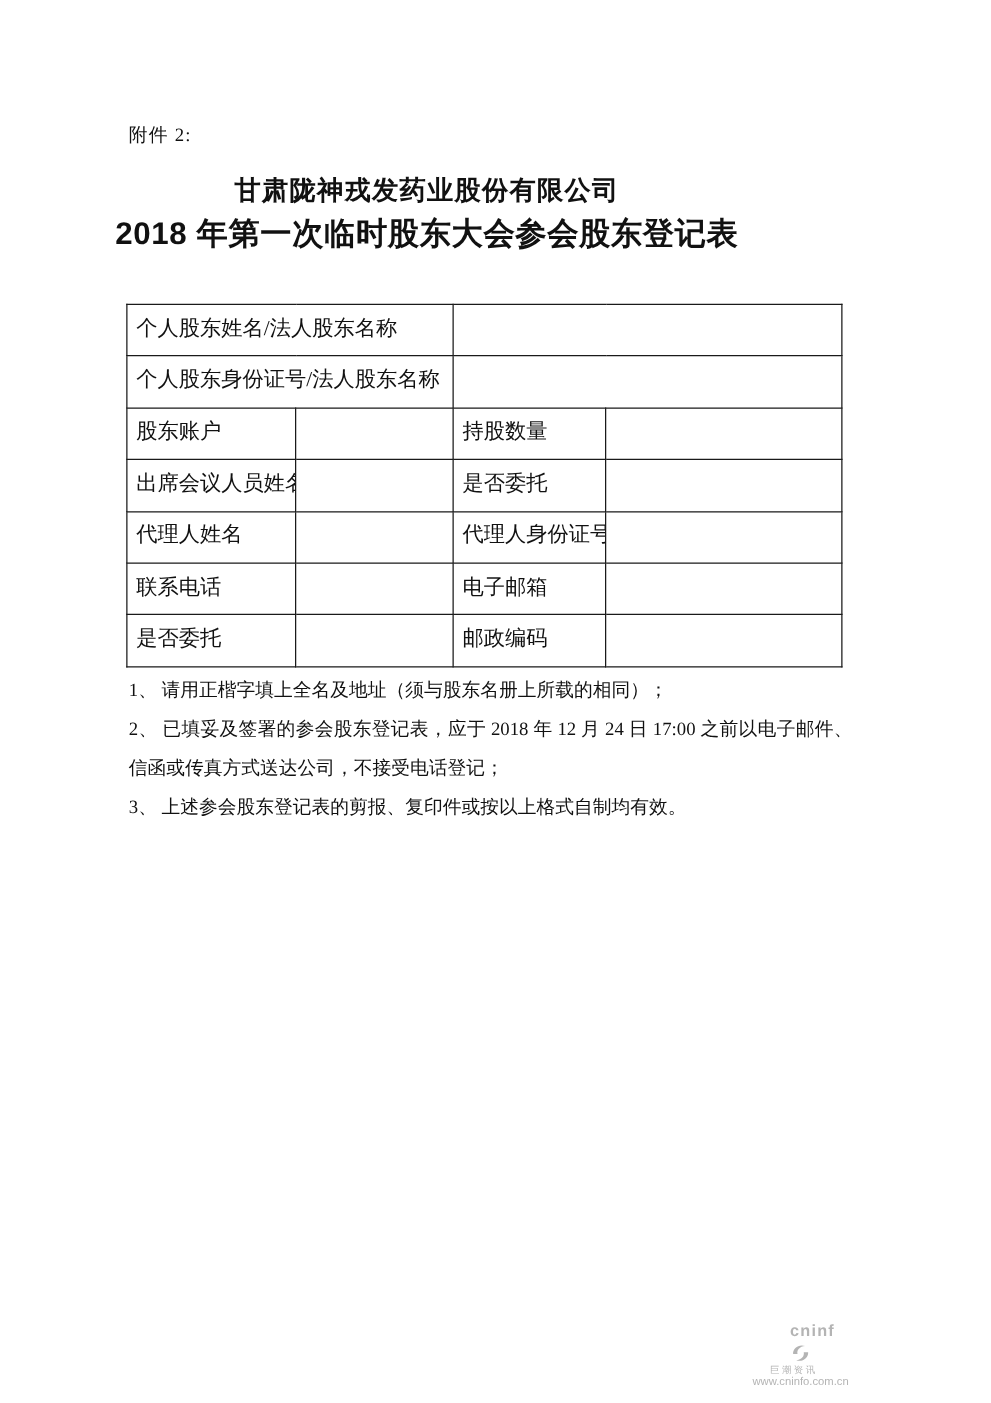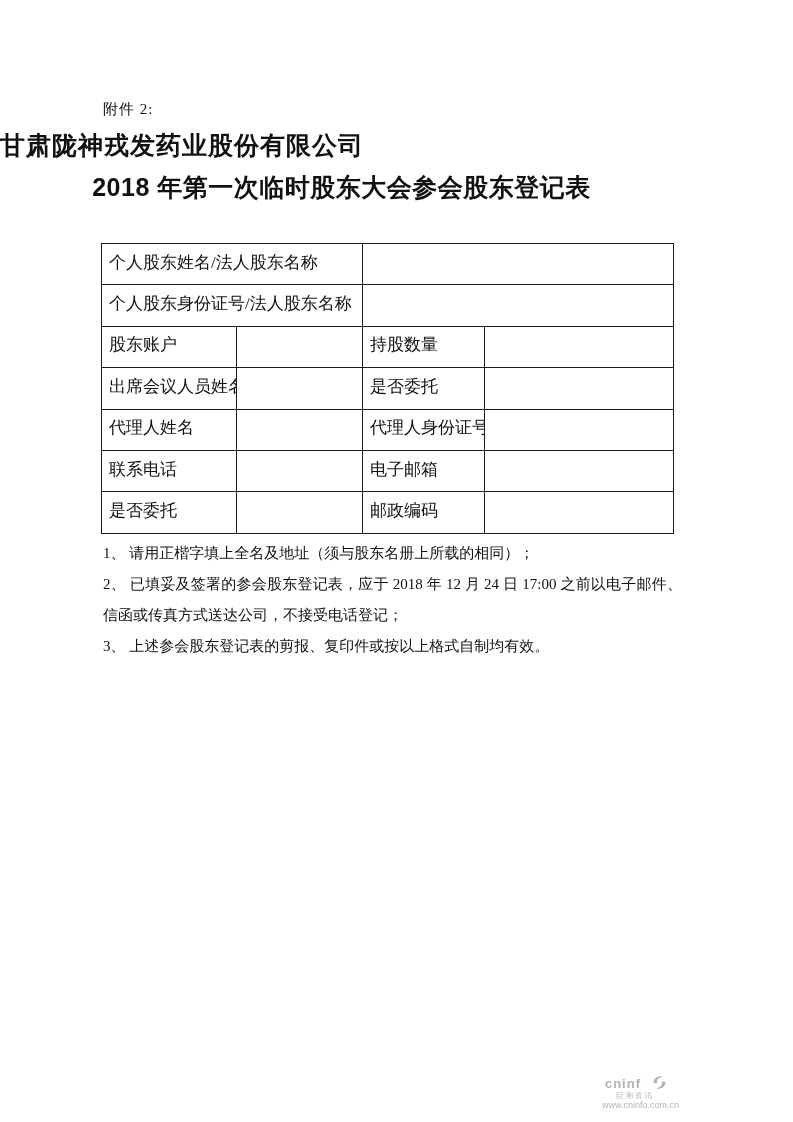--- a/index.html
+++ b/index.html
@@ -6,22 +6,22 @@
   .page {
     position:relative; width:683px; height:1122px; background:#ffffff;
     font-family:"Liberation Serif","DejaVu Serif",serif; color:#111111;
     overflow:hidden;
   }
   .attachment {
     position:absolute; left:103px; top:100px;
     font-size:15px; line-height:18px; letter-spacing:1px;
   }
   .doc-title {
-    position:absolute; left:0; right:0; top:134px; margin:0;
-    font-size:25px; line-height:22px; font-weight:bold;
+    position:absolute; left:0; right:0; top:134px; margin:8px;
+    text-align:center; font-size:21px; line-height:22px; font-weight:bold;
     font-family:"Liberation Sans","DejaVu Sans",sans-serif; letter-spacing:1px;
   }
   .doc-subtitle {
     position:absolute; left:0; right:0; top:176px; margin:0;
     text-align:center; font-size:25px; line-height:22px; font-weight:bold;
     font-family:"Liberation Sans","DejaVu Sans",sans-serif; letter-spacing:0.5px;
   }
   table.reg-table {
     position:absolute; left:101px; top:243px; width:572px;
     border-collapse:collapse; table-layout:fixed;
@@ -36,21 +36,21 @@
     position:absolute; left:103px; top:538px; width:579px;
     font-size:15px; line-height:31px;
   }
   .notes p { margin:0; text-align:justify; }
   .notes p.heading { font-weight:bold; text-align:left; }
   .cninfo {
     position:absolute; right:4px; bottom:11px; color:#b4b4b4;
     font-family:"Liberation Sans","DejaVu Sans",sans-serif;
     display:flex; flex-direction:column; align-items:flex-end;
   }
-  .cninfo-top { display:flex; align-items:flex-end; gap:10px; margin-right:11px; }
+  .cninfo-top { display:flex; align-items:flex-start; gap:2px; margin-right:11px;flex-direction:column; }
   .cninfo-brand { font-size:13px; font-weight:bold; letter-spacing:1px; line-height:14px; }
   .cninfo-swirl { width:17px; height:17px; display:block; }
   .cninfo-cn { font-size:7.5px; letter-spacing:2px; line-height:9px; margin-right:25px; }
   .cninfo-url { font-size:9px; line-height:11px; }
 </style>
 </head>
 <body>
 
 <div class="page">
 

